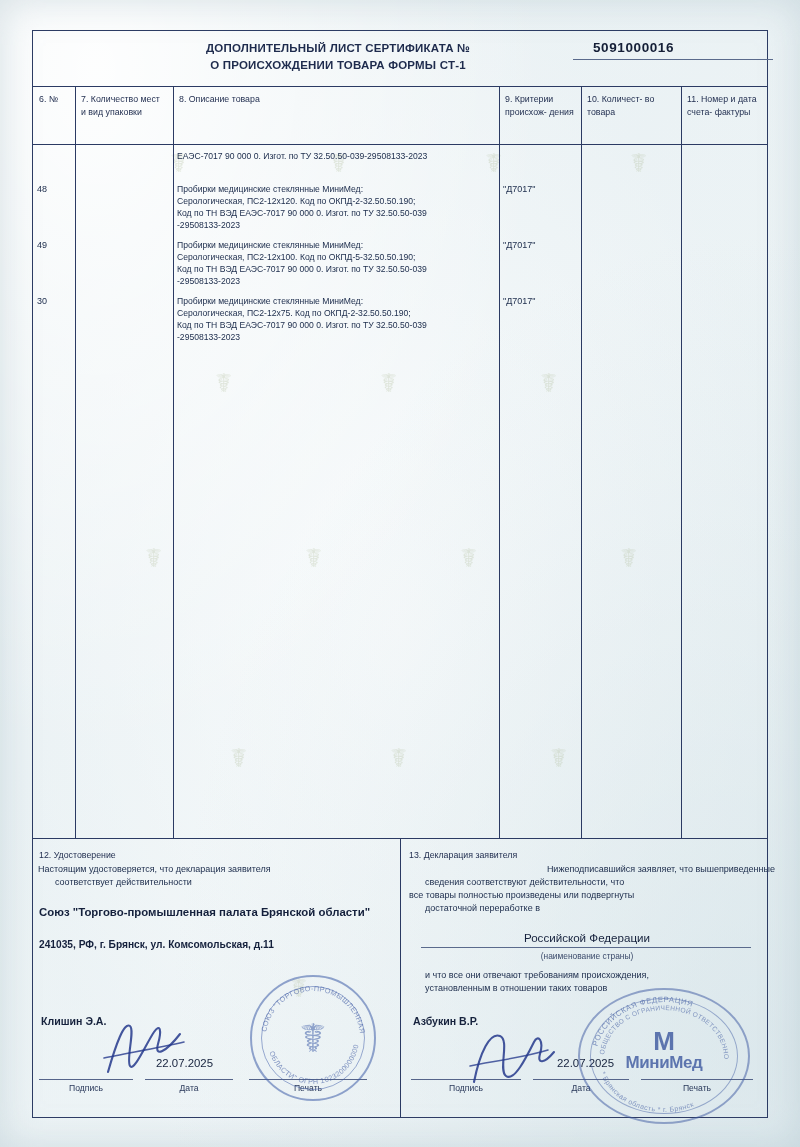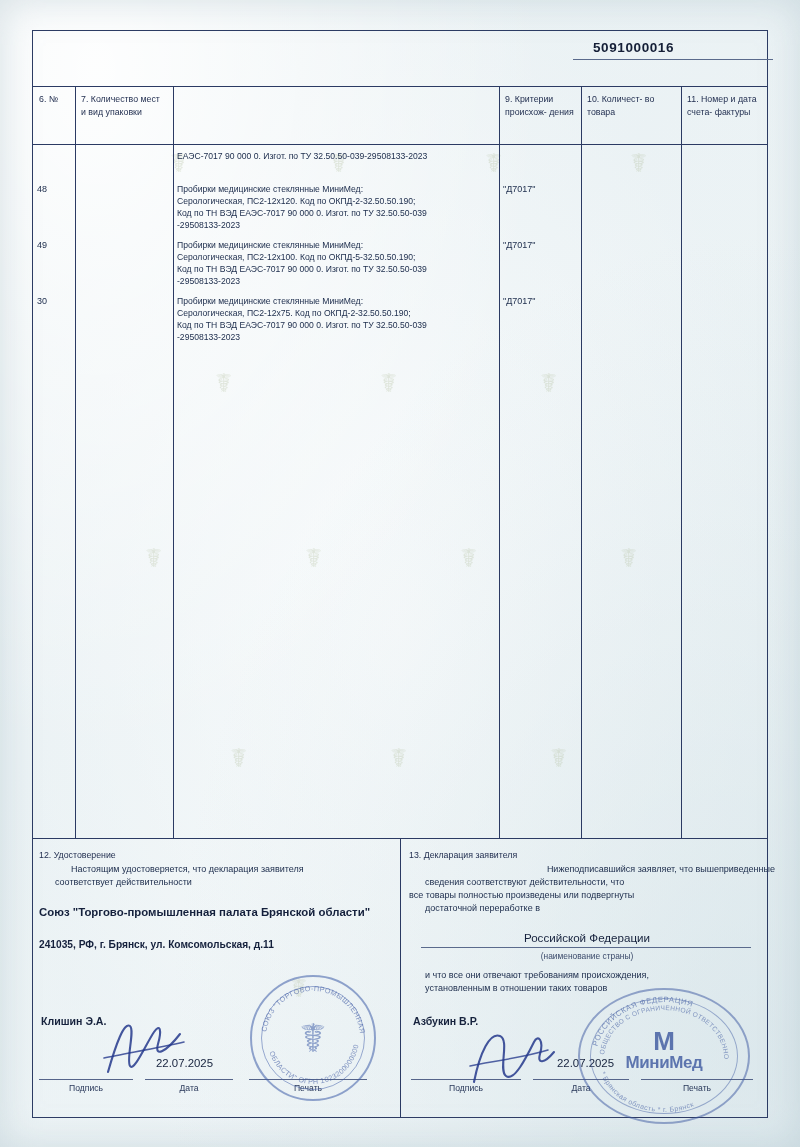--- a/index.html
+++ b/index.html
@@ -321,36 +321,41 @@
     <div class="wm" style="left:230px; top:745px;">☤</div>
     <div class="wm" style="left:390px; top:745px;">☤</div>
     <div class="wm" style="left:550px; top:745px;">☤</div>
 
     <div class="wm" style="left:290px; top:975px;">☤</div>
   </div>
 
   <div class="frame"></div>
 
   <div class="header">
+    <div class="header-title">
+      <div class="header-line1"><span>ДОПОЛНИТЕЛЬНЫЙ ЛИСТ СЕРТИФИКАТА №</span></div>
+      <div class="header-line2"><span>О ПРОИСХОЖДЕНИИ ТОВАРА ФОРМЫ СТ-1</span></div>
+    </div>
     <div class="cert-number">5091000016</div>
     <div class="cert-number-underline"></div>
   </div>
 
   <div class="table">
 
     <div class="tcol" style="left:42px;"></div>
     <div class="tcol" style="left:140px;"></div>
     <div class="tcol" style="left:466px;"></div>
     <div class="tcol" style="left:548px;"></div>
     <div class="tcol" style="left:648px;"></div>
     <div class="thead-sep"></div>
     <div class="table-bottom"></div>
 
     <div class="th" style="left:2px;   width:40px;">6. №</div>
     <div class="th" style="left:44px;  width:94px;">7. Количество мест и вид упаковки</div>
+    <div class="th" style="left:142px; width:320px;">8. Описание товара</div>
     <div class="th" style="left:468px; width:78px;">9. Критерии происхож- дения</div>
     <div class="th" style="left:550px; width:96px;">10. Количест- во товара</div>
     <div class="th" style="left:650px; width:82px;">11. Номер и дата счета- фактуры</div>
 
     <div class="cell cell-desc" style="left:144px; top:63px; width:320px;">ЕАЭС-7017 90 000 0. Изгот. по ТУ 32.50.50-039-29508133-2023</div>
 
     <div>
       <div class="cell cell-num" style="left:4px;   top:96px; width:36px;">48</div>
       <div class="cell cell-desc" style="left:144px; top:96px;  width:320px;">Пробирки медицинские стеклянные МиниМед:</div>
       <div class="cell cell-desc" style="left:144px; top:108px; width:320px;">Серологическая, ПС2-12х120. Код по ОКПД-2-32.50.50.190;</div>
@@ -376,21 +381,21 @@
       <div class="cell cell-desc" style="left:144px; top:244px; width:320px;">-29508133-2023</div>
       <div class="cell cell-crit" style="left:470px; top:208px; width:74px;">"Д7017"</div>
     </div>
   </div>
 
   <div class="bottom">
     <div class="bottom-divider"></div>
 
     <div>
       <div class="b-label" style="left:6px;  top:10px; width:340px;">12. Удостоверение</div>
-      <div class="b-text" style="left:38px; top:24px; width:340px;">Настоящим удостоверяется, что декларация заявителя</div>
+      <div class="b-text" style="left:5px; top:24px; width:340px;">Настоящим удостоверяется, что декларация заявителя</div>
       <div class="b-text" style="left:22px; top:37px; width:340px;">соответствует действительности</div>
 
       <div class="org-name" style="left:6px;  top:66px; width:350px;">Союз "Торгово-промышленная палата Брянской области"</div>
       <div class="org-addr" style="left:6px;  top:99px; width:350px;">241035, РФ, г. Брянск, ул. Комсомольская, д.11</div>
 
       <div class="person" style="left:8px; top:176px;">Клишин Э.А.</div>
       <div class="date-val" style="left:123px; top:218px;">22.07.2025</div>
 
       <div class="sig-line" style="left:6px;   top:240px; width:94px;"></div>
       <div class="sig-line" style="left:112px; top:240px; width:88px;"></div>

